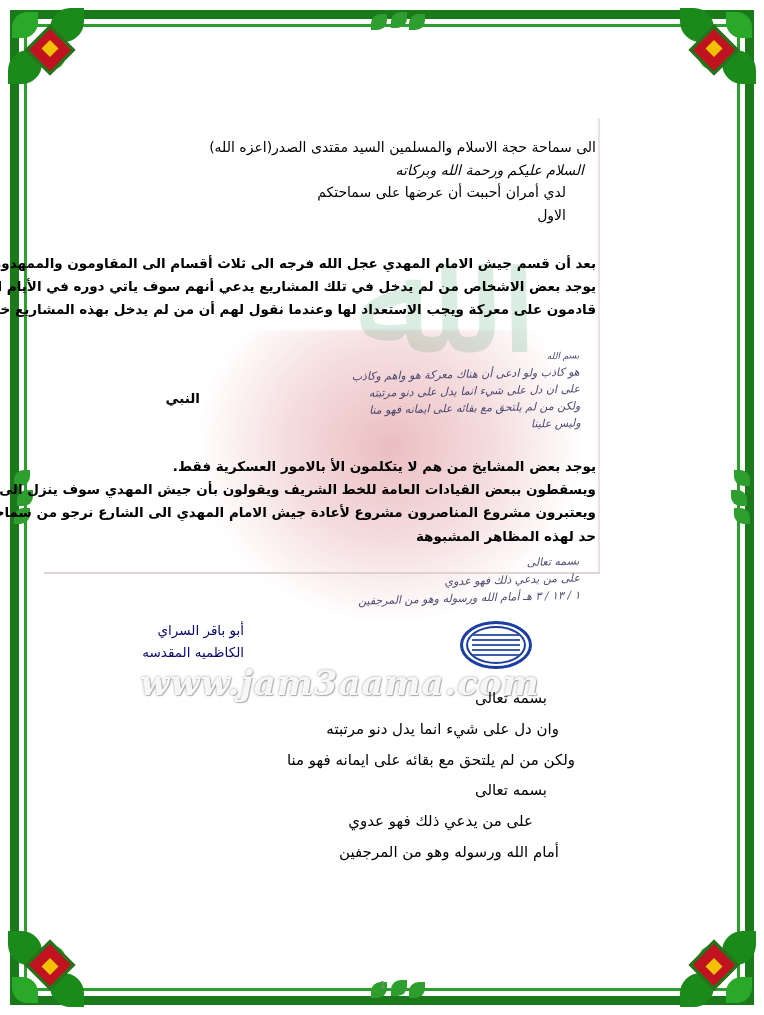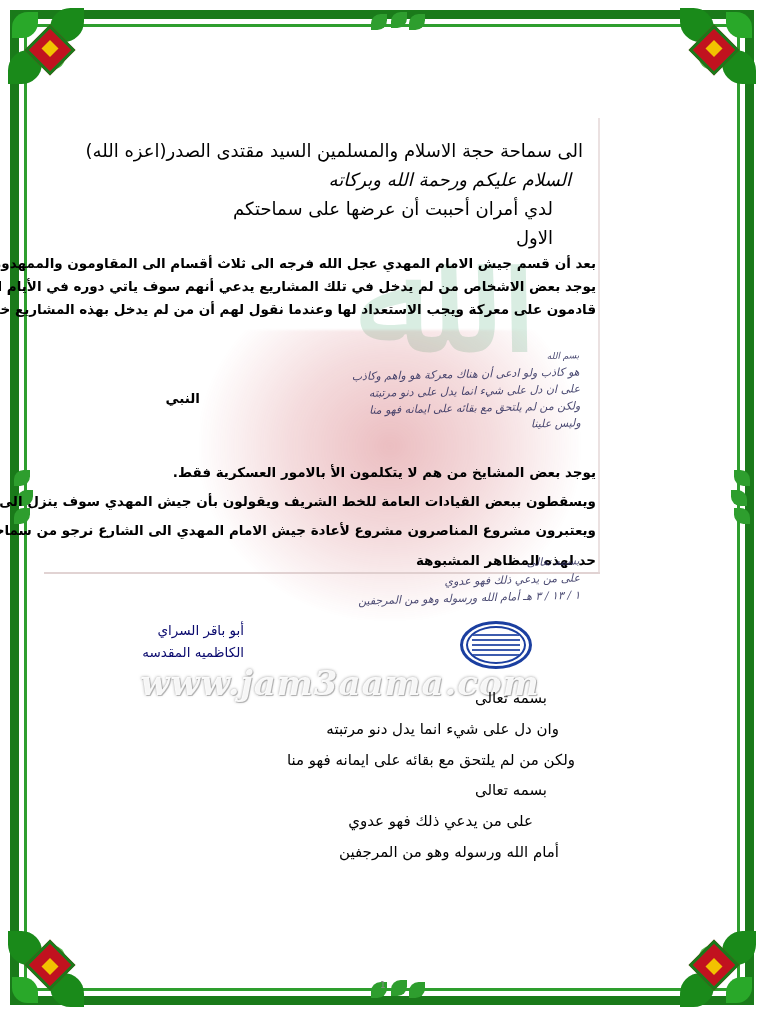--- a/index.html
+++ b/index.html
@@ -156,22 +156,22 @@
   
   .txt {
     position: absolute;
     direction: rtl;
     text-align: right;
     font-family: "DejaVu Sans", sans-serif;
     color: #000000;
     line-height: 1.62;
   }
   .blk-head {
-    left: 198px; top: 136px; width: 385px;
-    font-size: 18px;
+    left: 211px; top: 136px; width: 385px;
+    font-size: 14px;
   }
   .blk-head div { white-space: nowrap; }
   .blk-head .l2 { padding-right: 12px; font-style: italic; }
   .blk-head .l3 { padding-right: 30px; }
   .blk-head .l4 { padding-right: 30px; }
 
   .blk-body1 {
     left: 40px; top: 252px; width: 556px;
     font-size: 13.5px;
     line-height: 1.72;
@@ -184,21 +184,21 @@
     font-size: 13.5px;
     font-weight: bold;
   }
 
   .blk-body2 {
     left: 40px; top: 455px; width: 556px;
     font-size: 13.5px;
     line-height: 1.72;
     font-weight: bold;
   }
-  .blk-body2 div { white-space: nowrap; margin-top: 6px; }
+  .blk-body2 div { white-space: nowrap; }
 
   .blk-sign {
     left: 44px; top: 620px; width: 200px;
     font-size: 13.5px;
     text-align: right;
     color: #0a0a6e;
     line-height: 1.6;
   }
 
   

